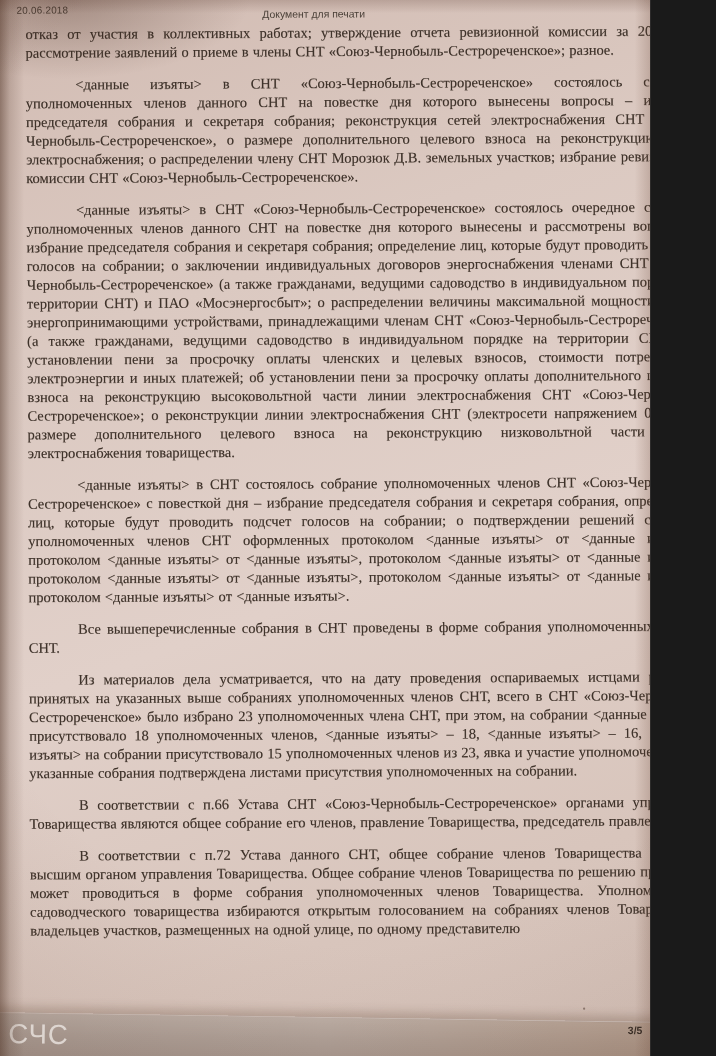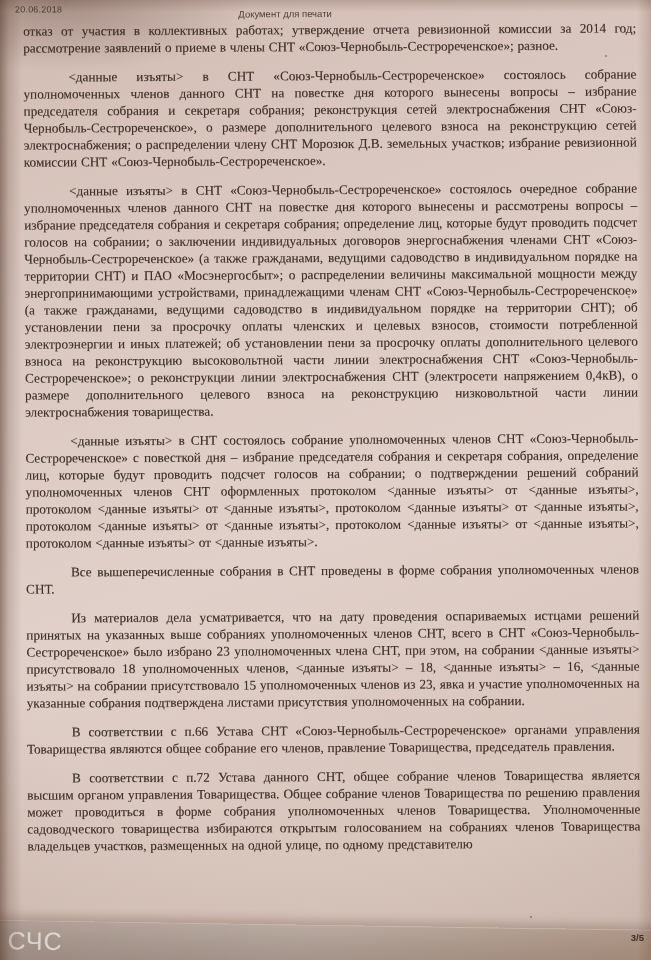--- a/index.html
+++ b/index.html
@@ -4,21 +4,21 @@
 <style>
   html, body {
     margin: 0; padding: 0;
     width: 651px; height: 960px;
     overflow: hidden;
     background: #1a1a1a;
     font-family: "Liberation Serif", serif;
   }
   .photo {
     position: relative;
-    width: 651px; height: 960px;
+    width: 591px; height: 960px;
     overflow: hidden;
     background:
       linear-gradient(160deg, #d2bcb3 0%, #dbc9c1 28%, #e1d0c9 55%, #dacorrupt 80%, #d5c2b9 100%);
     background:
       linear-gradient(160deg, #d2bcb3 0%, #dbc9c1 28%, #e1d0c9 55%, #d8c5bc 82%, #d3c0b7 100%);
   }
   
   .vignette {
     position: absolute; inset: 0; z-index: 6;
     pointer-events: none;

